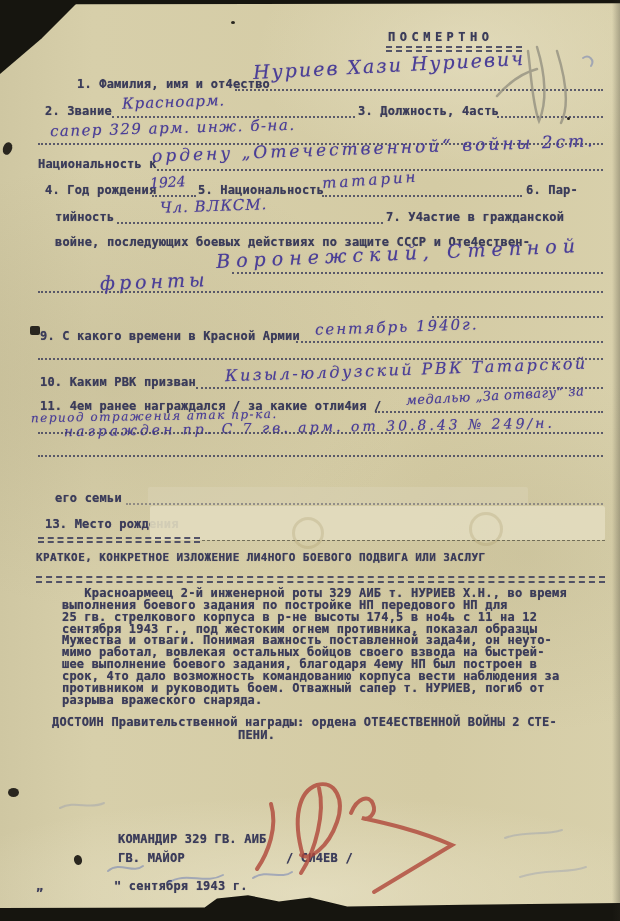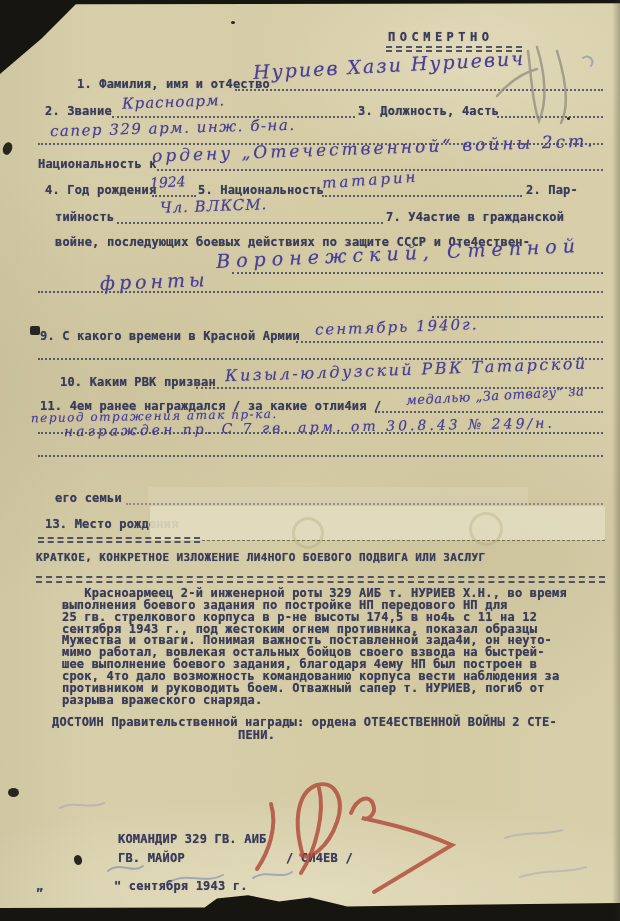--- a/index.html
+++ b/index.html
@@ -50,40 +50,40 @@
   <span class="typed" style="left:38px;top:158px;">Национальность к</span>
   <div class="dots" style="left:157px;top:169px;width:446px;"></div>
   <span class="hand" style="left:152px;top:138px;font-size:17px;letter-spacing:3px;transform:rotate(-2deg);">ордену „Отечественной“ войны 2ст.</span>
 
   <span class="typed" style="left:45px;top:184px;">4. Год рождения</span>
   <div class="dots" style="left:152px;top:195px;width:44px;"></div>
   <span class="hand" style="left:150px;top:174px;font-size:14px;transform:rotate(-3deg);">1924</span>
   <span class="typed" style="left:198px;top:184px;">5. Национальность</span>
   <div class="dots" style="left:322px;top:195px;width:200px;"></div>
   <span class="hand" style="left:322px;top:171px;font-size:15px;letter-spacing:3px;transform:rotate(-4deg);">татарин</span>
-  <span class="typed" style="left:526px;top:184px;">2. Пар-</span>
+  <span class="typed" style="left:526px;top:184px;">6. Пар-</span>
 
   <span class="typed" style="left:55px;top:211px;">тийность</span>
   <div class="dots" style="left:117px;top:222px;width:266px;"></div>
   <span class="hand" style="left:160px;top:197px;font-size:15px;letter-spacing:1px;transform:rotate(-2deg);">Чл. ВЛКСМ.</span>
   <span class="typed" style="left:386px;top:211px;">7. У4астие в гражданской</span>
 
   <span class="typed" style="left:55px;top:236px;">войне, последующих боевых действиях по защите СССР и Оте4ествен-</span>
   <div class="dots" style="left:232px;top:272px;width:371px;"></div>
   <span class="hand" style="left:216px;top:242px;font-size:19px;letter-spacing:6px;transform:rotate(-2.5deg);">Воронежский, Степной</span>
   <div class="dots" style="left:38px;top:291px;width:565px;"></div>
   <span class="hand" style="left:100px;top:270px;font-size:19px;letter-spacing:4px;transform:rotate(-2deg);">фронты</span>
 
   <div class="dots" style="left:432px;top:316px;width:171px;"></div>
   <span class="typed" style="left:40px;top:330px;">9. С какого времени в Красной Армии</span>
   <div class="dots" style="left:296px;top:341px;width:307px;"></div>
   <span class="hand" style="left:315px;top:318px;font-size:15px;letter-spacing:2px;transform:rotate(-2deg);">сентябрь 1940г.</span>
   <div class="dots" style="left:38px;top:358px;width:565px;"></div>
 
-  <span class="typed" style="left:40px;top:376px;margin-left:20px;">10. Каким РВК призван</span>
+  <span class="typed" style="left:40px;top:376px;">10. Каким РВК призван</span>
   <div class="dots" style="left:196px;top:387px;width:407px;"></div>
   <span class="hand" style="left:225px;top:360px;font-size:16px;letter-spacing:2.5px;transform:rotate(-2deg);">Кизыл-юлдузский РВК Татарской</span>
 
   <span class="typed" style="left:40px;top:400px;">11. 4ем ранее награждался / за какие отли4ия /</span>
   <div class="dots" style="left:375px;top:411px;width:228px;"></div>
   <span class="hand" style="left:406px;top:388px;font-size:13px;letter-spacing:.5px;transform:rotate(-3deg);">медалью „За отвагу“ за</span>
   <span class="hand" style="left:31px;top:409px;font-size:12px;letter-spacing:1.5px;transform:rotate(-1deg);">период отражения атак пр-ка.</span>
   <span class="hand" style="left:64px;top:419px;font-size:14px;letter-spacing:3px;transform:rotate(-1deg);">награжден пр. С 7 гв. арм. от 30.8.43 № 249/н.</span>
   <div class="dots" style="left:38px;top:432px;width:565px;"></div>
   <div class="dots" style="left:38px;top:455px;width:565px;"></div>

